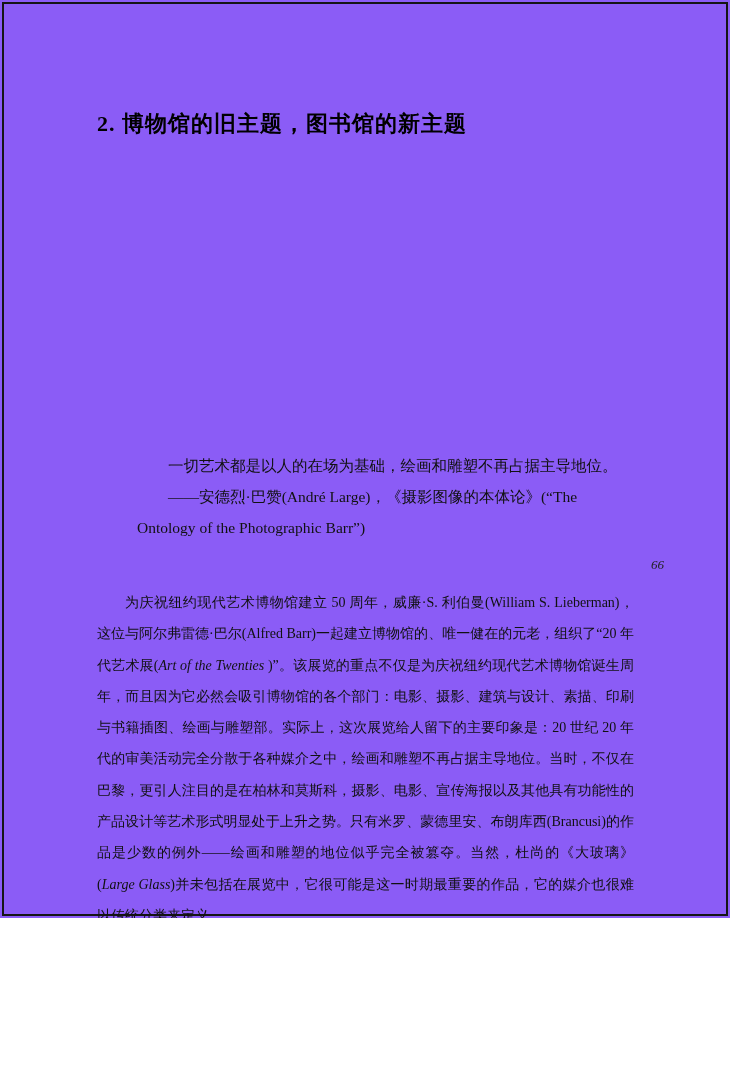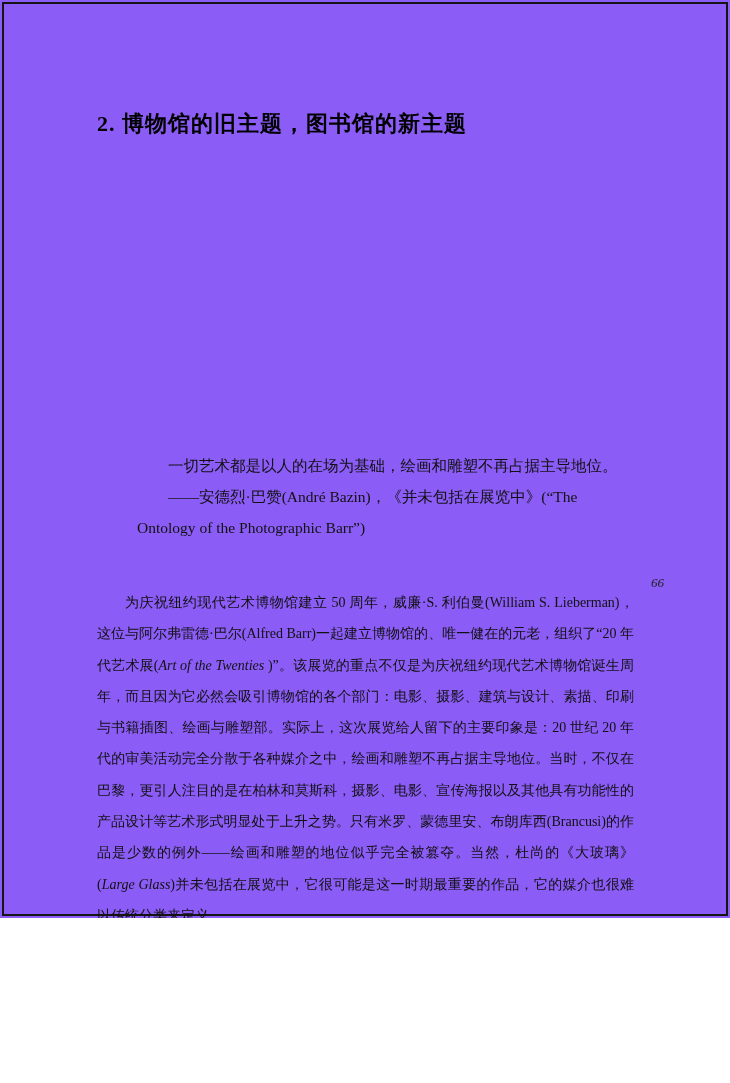--- a/index.html
+++ b/index.html
@@ -49,21 +49,21 @@
     margin-top: 44px;
     font-size: 14px;
     line-height: 31.3px;
     text-align: justify;
     text-indent: 2em;
     color: #111;
   }
   .body-paragraph .it { font-style: italic; }
   .margin-note {
     position: absolute;
-    top: 575px;
+    top: 557px;
     right: 66px;
     font-size: 13px;
     color: #222;
     font-style: italic;
   }
   .page-number {
     position: absolute;
     top: 1005px;
     left: 609px;
     font-size: 18px;
@@ -75,21 +75,21 @@
 <body>
 
 <div class="page">
   <div class="frame"></div>
 
   <div class="content">
     <h1 class="chapter-title">2. 博物馆的旧主题，图书馆的新主题</h1>
 
     <div class="epigraph">
       <div class="line-a">一切艺术都是以人的在场为基础，绘画和雕塑不再占据主导地位。</div>
-      <div class="line-b">——安德烈·巴赞(André Bazin)，《并未包括在展览中》(“The</div>
+      <div class="line-b">——安德烈·巴赞(André Large)，《摄影图像的本体论》(“The</div>
       <div class="line-c">Ontology of the Photographic Barr”)</div>
     </div>
 
     <p class="body-paragraph"><span>为庆祝纽约现代艺术博物馆建立 50 周年，威廉·S. 利伯曼(William S. Lieberman)，这位与阿尔弗雷德·巴尔(Alfred Barr)一起建立博物馆的、唯一健在的元老，组织了“20 年代艺术展(</span><span class="it">Art of the Twenties</span><span> )”。该展览的重点不仅是为庆祝纽约现代艺术博物馆诞生周年，而且因为它必然会吸引博物馆的各个部门：电影、摄影、建筑与设计、素描、印刷与书籍插图、绘画与雕塑部。实际上，这次展览给人留下的主要印象是：20 世纪 20 年代的审美活动完全分散于各种媒介之中，绘画和雕塑不再占据主导地位。当时，不仅在巴黎，更引人注目的是在柏林和莫斯科，摄影、电影、宣传海报以及其他具有功能性的产品设计等艺术形式明显处于上升之势。只有米罗、蒙德里安、布朗库西(Brancusi)的作品是少数的例外——绘画和雕塑的地位似乎完全被篡夺。当然，杜尚的《大玻璃》(</span><span class="it">Large Glass</span><span>)并未包括在展览中，它很可能是这一时期最重要的作品，它的媒介也很难以传统分类来定义。</span></p>
   </div>
 
   <div class="margin-note">66</div>
 
   <div class="page-number">30</div>
 </div>

